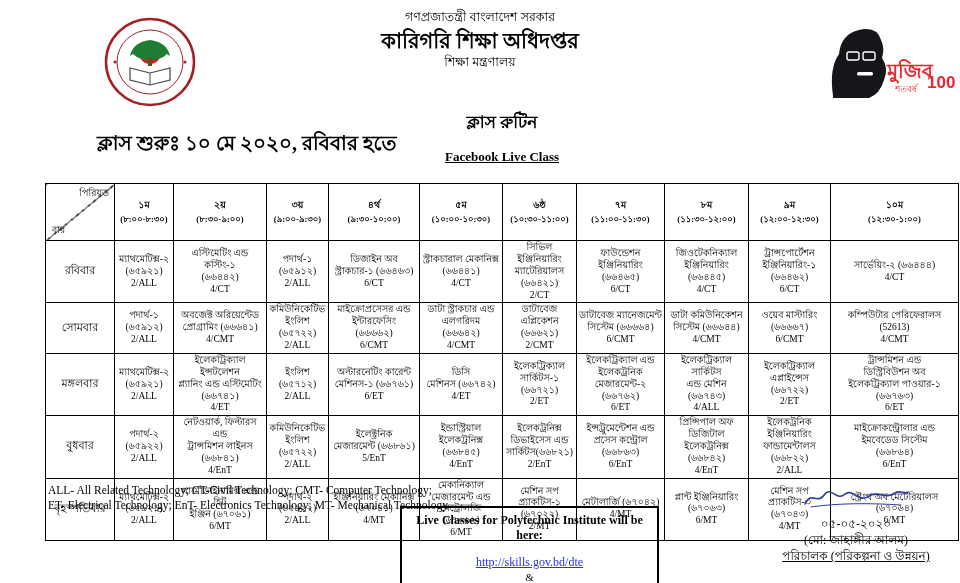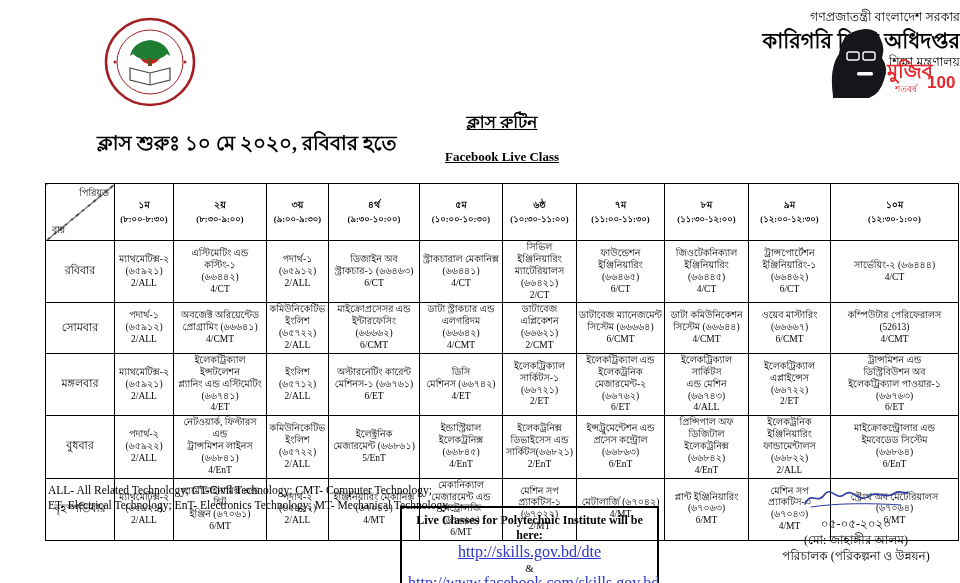--- a/index.html
+++ b/index.html
@@ -2,31 +2,31 @@
 <html><head>
 <meta charset="utf-8">
 <style>
   * { margin:0; padding:0; box-sizing:border-box; }
   html,body { background:#fff; }
   body {
     width:960px; height:583px; position:relative; overflow:hidden;
     font-family:"Liberation Serif","DejaVu Serif",serif; color:#000;
   }
   
-  .head-center { position:absolute; top:10px; left:0; width:100%; text-align:right; line-height:1.25; }
+  .head-center { position:absolute; top:10px; left:0; width:100%; text-align:center; line-height:1.25; }
   .h-line1 { font-size:12.5px; }
   .h-line2 { font-size:21px; font-weight:bold; margin:2px 0 1px; }
   .h-line3, .h-line4 { font-size:12.5px; }
   .h-line5 { font-size:12.5px; }
   .logo-left { position:absolute; left:103px; top:16px; }
   .logo-right { position:absolute; left:823px; top:22px; }
   
   .class-start { position:absolute; left:97px; top:128px; font-size:20px; font-weight:bold; }
   .routine-block { position:absolute; left:337px; top:109px; width:330px; text-align:center; }
-  .routine-title { font-size:17px; font-weight:bold; text-decoration:underline; }
+  .routine-title { font-size:17px; font-weight:bold; }
   .routine-sub { font-size:9.5px; font-weight:bold; margin-top:5px; }
   .fb-live { font-size:13px; font-weight:bold; text-decoration:underline; margin-top:12px; font-family:"Liberation Serif",serif; }
   
   table.routine {
     position:absolute; left:45px; top:183px; width:913px;
     border-collapse:collapse; table-layout:fixed;
   }
   table.routine th, table.routine td {
     border:1px solid #000; text-align:center; vertical-align:middle;
     white-space:pre-line; padding:1px 2px; overflow:hidden;
@@ -42,26 +42,26 @@
   .corner .cbot { position:absolute; bottom:2px; left:6px; font-size:9.5px; font-weight:normal; }
   td.day-cell { font-size:11px; }
   td.class-cell { font-size:9.5px; line-height:1.25; }
   
   .legend { position:absolute; left:48px; top:483px; font-size:11.5px; line-height:1.3; }
   .live-box {
     position:absolute; left:400px; top:506px; width:259px;
     border:2px solid #000; text-align:center; padding:5px 6px 7px;
   }
   .live-box .lb-title { font-size:12px; font-weight:bold; }
-  .live-box a { font-size:16px; text-decoration:underline; display:block; margin-top:0; }
+  .live-box a { font-size:12px; text-decoration:underline; display:block; margin-top:12px; }
   .live-box .amp { font-size:11px; margin-top:1px; }
   .sign-block { position:absolute; left:752px; top:486px; width:208px; text-align:center; line-height:1.35; }
   .sign-date { font-size:12px; margin-top:-2px; }
   .sign-name { font-size:12px; }
-  .sign-desig { font-size:12px; }
+  .sign-desig { font-size:12px;text-decoration:underline; }
 </style>
 </head>
 <body>
 
 <div class="logo-left">
   <svg width="94" height="92" viewBox="0 0 94 92">
     <ellipse cx="47" cy="46" rx="44" ry="43" fill="#fff" stroke="#a31f24" stroke-width="2.5"></ellipse>
     <ellipse cx="47" cy="46" rx="33" ry="32" fill="#fff" stroke="#a31f24" stroke-width="1"></ellipse>
     <circle cx="47" cy="37" r="11" fill="#cc2222"></circle>
     <path d="M27 40 Q30 26 47 24 Q64 26 67 40 Q60 34 47 34 Q34 34 27 40 Z" fill="#1e7d33"></path>

